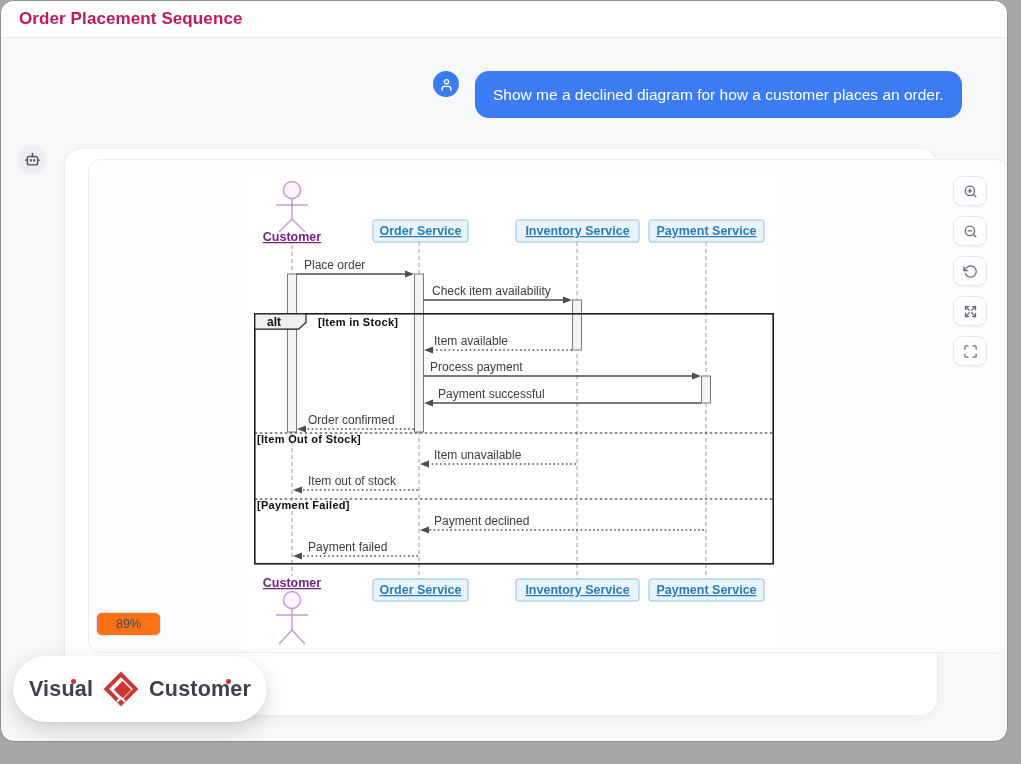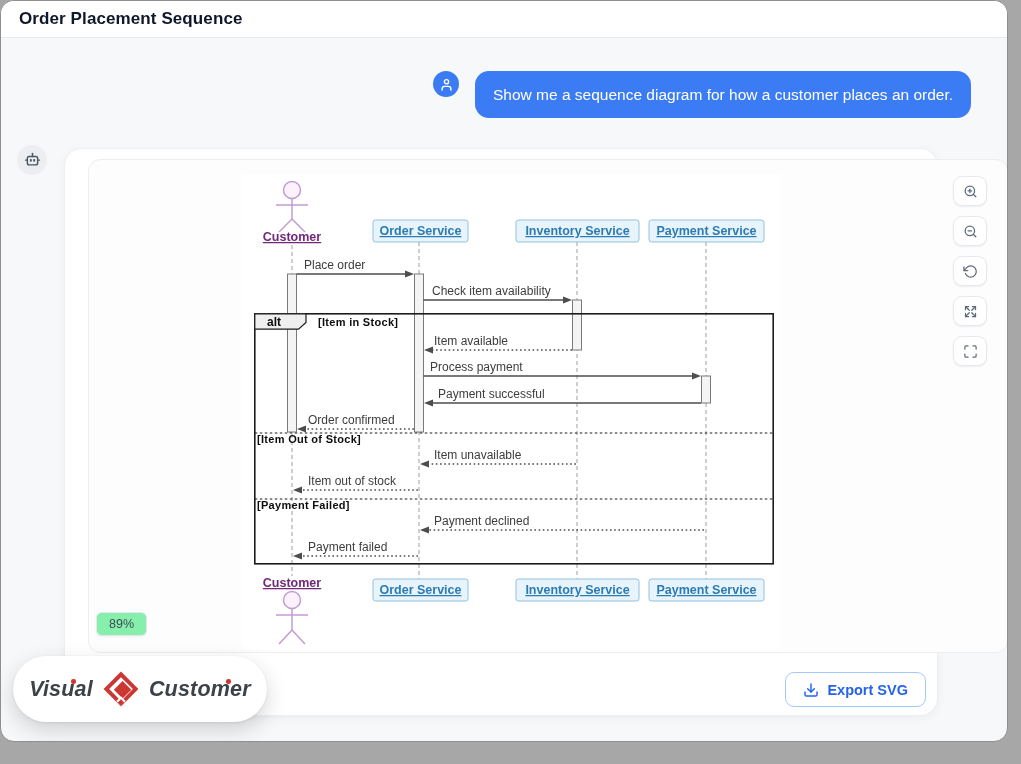--- a/index.html
+++ b/index.html
@@ -4,21 +4,21 @@
 <style>
   * { margin:0; padding:0; box-sizing:border-box; }
   html,body { width:1021px; height:764px; }
   body { background:#a7a7a7; font-family:"Liberation Sans", sans-serif; position:relative; overflow:hidden; }
 
   .window { position:absolute; left:0; top:0; width:1008px; height:742px;
     border:1px solid #8f8f8f; border-radius:14px; background:#f6f8fa; overflow:hidden; }
 
   .header { position:absolute; left:0; top:0; width:100%; height:37px; background:#ffffff;
     border-bottom:1px solid #e9ecef; display:flex; align-items:center; padding-left:18px; }
-  .title { font-size:17px; font-weight:700; color:#0f172a; letter-spacing:.1px; }
+  .title { font-size:17px; font-weight:700; color:#be185d; letter-spacing:.1px; }
 
   .user-avatar { position:absolute; left:432px; top:70px; width:26px; height:26px; border-radius:50%;
     background:#3b7cf4; color:#fff; display:flex; align-items:center; justify-content:center; }
   .chat-bubble { position:absolute; left:474px; top:70px; height:47px; background:#3b7cf4; color:#fff;
     border-radius:14px; display:flex; align-items:center; padding:0 18px; font-size:15.5px; white-space:nowrap; }
 
   .bot-avatar { position:absolute; left:16px; top:144px; width:30px; height:30px; border-radius:50%;
     background:#eceef1; color:#4b5563; display:flex; align-items:center; justify-content:center; }
 
   .card { position:absolute; left:63px; top:147px; width:874px; height:568px; background:#fff;
@@ -27,32 +27,32 @@
   .panel { position:absolute; left:23px; top:10px; width:920px; height:494px; background:#fdfdfe;
     border:1px solid #eceef2; border-radius:12px; }
 
   .diagram-area { position:absolute; left:153px; top:14px; width:538px; height:476px; background:#fff; }
 
   .controls { position:absolute; top:16px; right:20px; display:flex; flex-direction:column; gap:10px; }
   .ctrl-btn { width:34px; height:30px; background:#fff; border:1px solid #e7e9ee; border-radius:9px;
     display:flex; align-items:center; justify-content:center; color:#5f6b7a;
     box-shadow:0 1px 2px rgba(16,24,40,.07); cursor:pointer; }
 
-  .zoom-badge { position:absolute; left:7px; bottom:16px; background:#86efac; border:1px solid #e3e6ea;
-    border-radius:6px; padding:4px 12px; font-size:12.5px; color:#3f4a56; box-shadow:0 1px 2px rgba(16,24,40,.05); }
+  .zoom-badge { position:absolute; left:7px; bottom:16px; background:#f97316; border:1px solid #e3e6ea;
+    border-radius:6px; padding:4px 19px; font-size:12.5px; color:#3f4a56; box-shadow:0 1px 2px rgba(16,24,40,.05); }
 
   .card-footer { position:absolute; right:11px; bottom:8px; display:flex; gap:10px; }
   .action-btn { height:35px; background:#fff; border:1px solid #a5c8fb; border-radius:9px; color:#2563eb;
     font-size:14.5px; font-weight:700; display:flex; align-items:center; gap:8px; padding:0 17px;
     font-family:"Liberation Sans", sans-serif; cursor:pointer; }
 
   .logo-pill { position:absolute; left:12px; top:655px; width:254px; height:66px; background:#fff;
     border-radius:34px; box-shadow:0 8px 22px rgba(0,0,0,.16), 0 1px 3px rgba(0,0,0,.08);
     display:flex; align-items:center; justify-content:center; gap:9px; }
-  .logo-word { font-size:21.5px; font-weight:700; color:#3c4248; letter-spacing:.2px;font-style:italic; }
+  .logo-word { font-size:21.5px; font-weight:700; color:#3c4248; letter-spacing:.2px; }
   .logo-dot { position:absolute; width:4.5px; height:4.5px; border-radius:50%; background:#d03530; top:23px; }
 
   
   text { font-family:"Liberation Sans", sans-serif; }
   .msg { font-size:12px; fill:#3d3d3d; }
   .guard { font-size:11px; font-weight:700; fill:#0d0d0d; letter-spacing:.3px; }
   .op { font-size:12px; font-weight:700; fill:#0d0d0d; }
   .part-label { font-size:12.5px; font-weight:600; fill:#2b7bb5; text-decoration:underline; }
   .actor-label { font-size:12.5px; font-weight:600; fill:#71277a; text-decoration:underline; }
   .lifeline { stroke:#9aa0a6; stroke-width:1; stroke-dasharray:4 3; }
@@ -75,21 +75,21 @@
 
   <div class="user-avatar">
     <span style="display:flex">
       <svg width="15" height="15" viewBox="0 0 24 24" fill="none" stroke="currentColor" stroke-width="2.2" stroke-linecap="round" stroke-linejoin="round">
           <path d="M19 21v-2a4 4 0 0 0-4-4H9a4 4 0 0 0-4 4v2"></path>
           <circle cx="12" cy="7.5" r="3.4"></circle>
         </svg>
     </span>
   </div>
   <div class="chat-bubble">
-    <span>Show me a sequence diagram for how a customer places an order.</span>
+    <span>Show me a declined diagram for how a customer places an order.</span>
   </div>
 
   <div class="bot-avatar">
     <span style="display:flex">
       <svg width="19" height="19" viewBox="0 0 24 24" fill="none" stroke="currentColor" stroke-width="1.8" stroke-linecap="round" stroke-linejoin="round">
         <circle cx="12" cy="3.4" r="1.2" fill="currentColor" stroke="none"></circle>
         <line x1="12" y1="4.8" x2="12" y2="7"></line>
         <rect x="5.5" y="7" width="13" height="10.5" rx="2.3"></rect>
         <rect x="8.7" y="10.3" width="2.4" height="3" fill="currentColor" stroke="none"></rect>
         <rect x="12.9" y="10.3" width="2.4" height="3" fill="currentColor" stroke="none"></rect>
@@ -283,30 +283,20 @@
                 <path d="M8 21H5a2 2 0 0 1-2-2v-3"></path>
               </svg>
           </span>
         </div>
       </div>
 
       <div class="zoom-badge">89%</div>
     </div>
 
     <div class="card-footer">
-      <button class="action-btn">
-        <span style="display:flex">
-          <svg width="16" height="16" viewBox="0 0 24 24" fill="none" stroke="currentColor" stroke-width="2.2" stroke-linecap="round" stroke-linejoin="round">
-              <path d="M21 15v4a2 2 0 0 1-2 2H5a2 2 0 0 1-2-2v-4"></path>
-              <polyline points="7 10 12 15 17 10"></polyline>
-              <line x1="12" y1="15" x2="12" y2="3"></line>
-            </svg>
-        </span>
-        <span>Export SVG</span>
-      </button>
     </div>
   </div>
 
   <div class="logo-pill">
     <span class="logo-word">Visual</span>
     <span style="display:flex">
       <svg width="38" height="38" viewBox="0 0 48 48">
         <polygon points="24,2 46,24 24,46 2,24" fill="#cb3733"></polygon>
         <polygon points="24,9 39,24 24,39 9,24" fill="#ffffff"></polygon>
         <polygon points="26,14 37,25 26,36 15,25" fill="#cb3733"></polygon>

